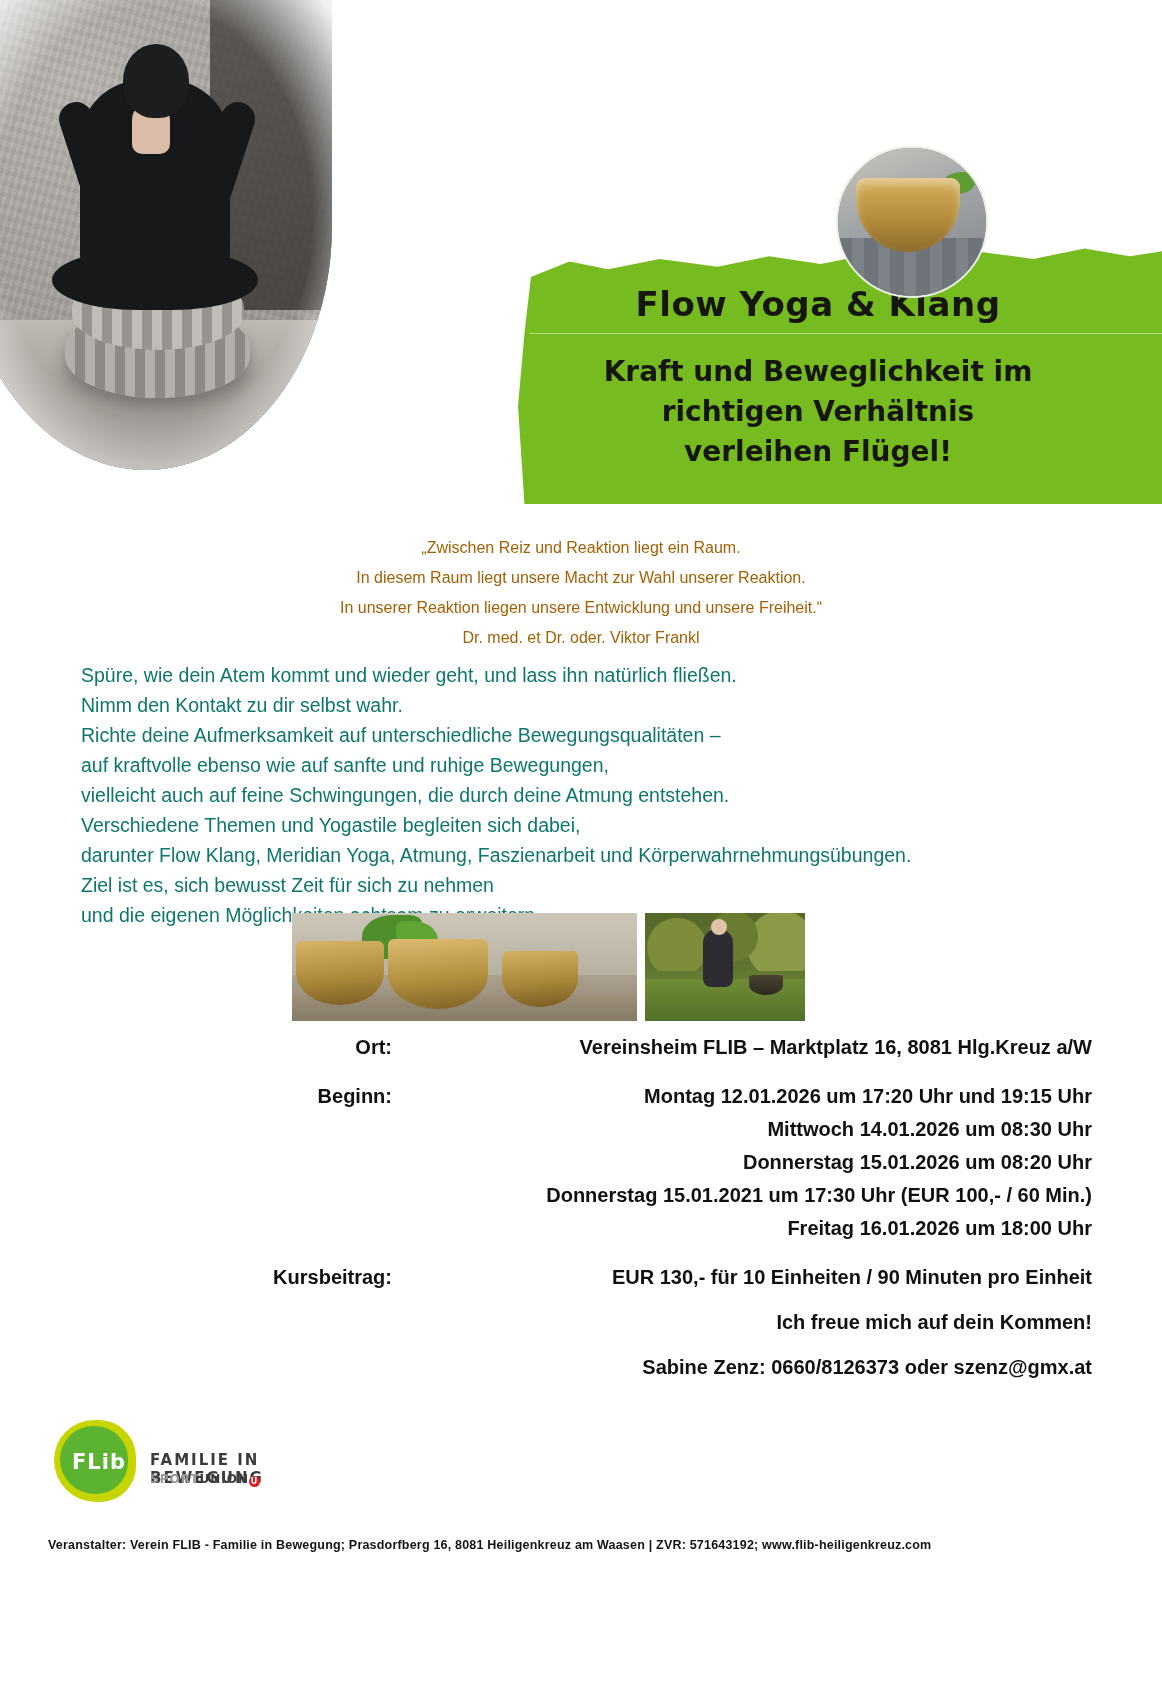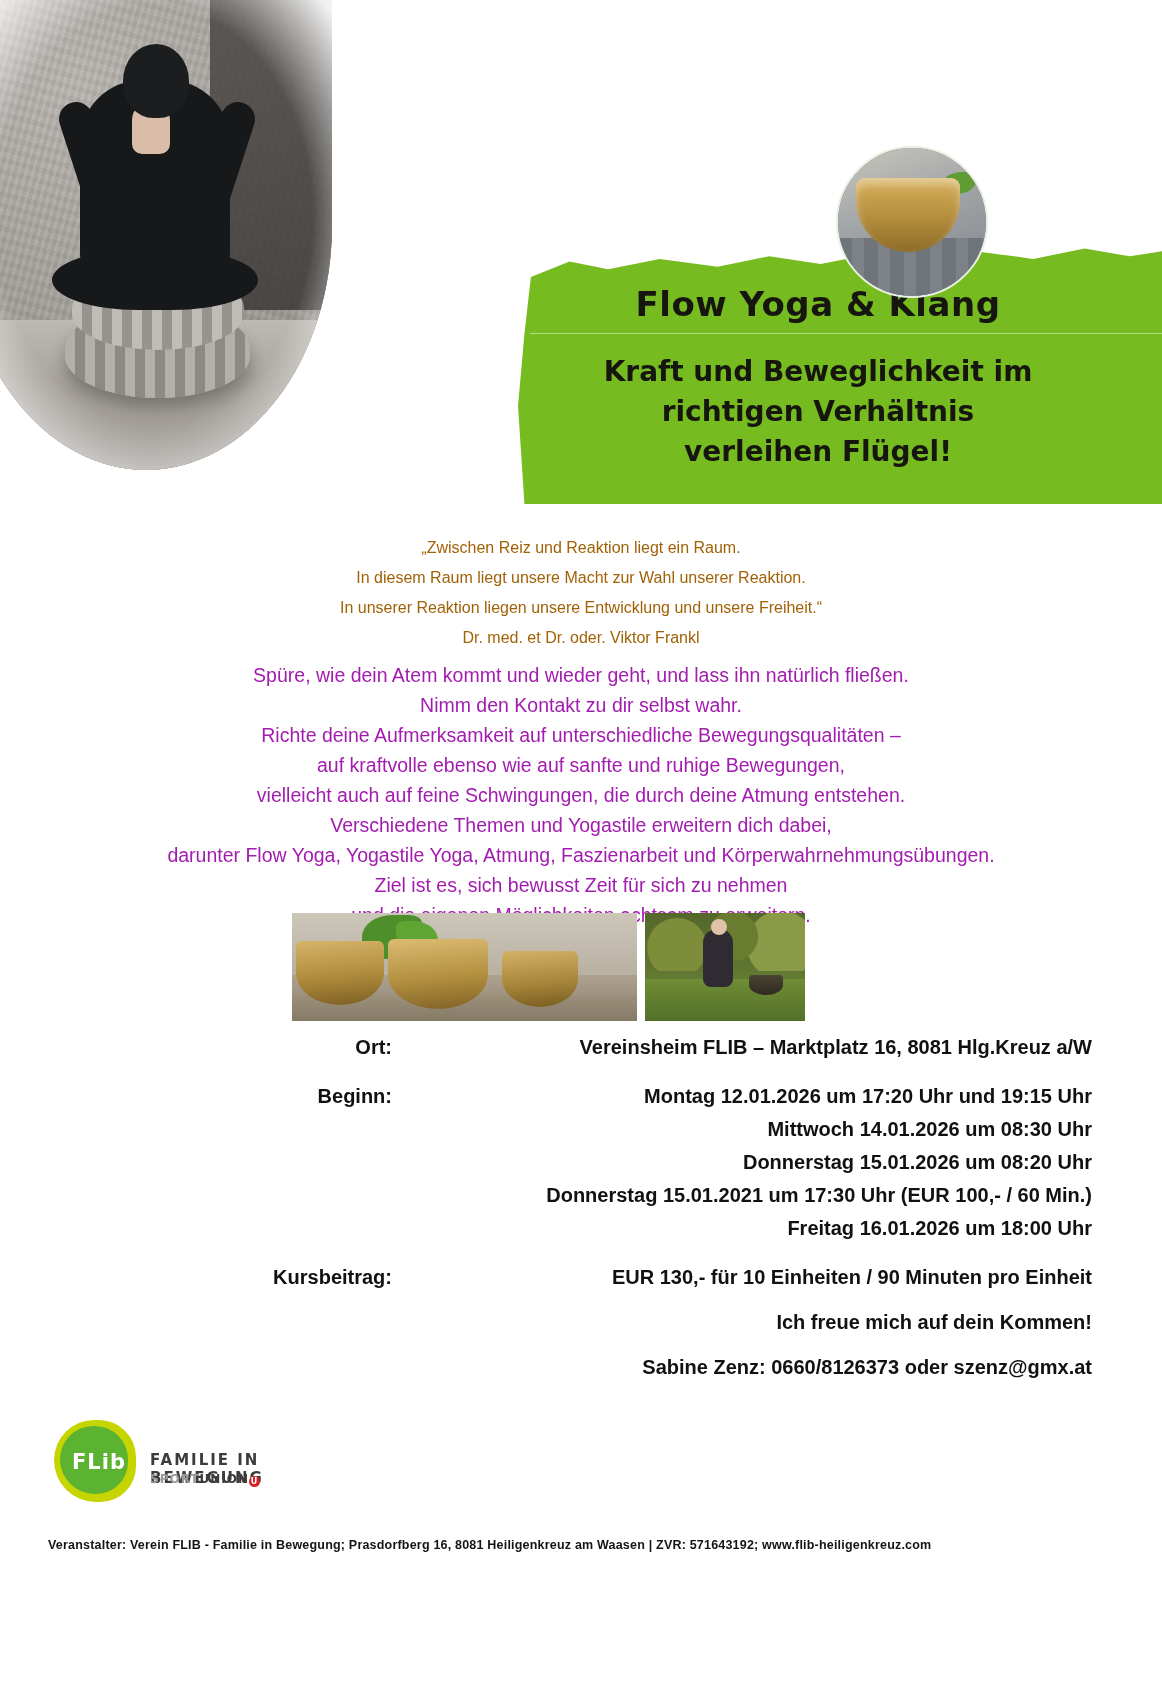--- a/index.html
+++ b/index.html
@@ -184,24 +184,24 @@
     position: absolute;
     left: 81px; top: 533px; width: 1000px;
     text-align: center;
     font-size: 16px;
     line-height: 30px;
     color: #a16207;
   }
   .body-text {
     position: absolute;
     left: 81px; top: 660px; width: 1000px;
-    text-align: center;
+    text-align: left;
     font-size: 19.5px;
     line-height: 30px;
-    color: #a21caf;
+    color: #0f766e;
   }
 
   
   .photo-row {
     position: absolute;
     left: 292px; top: 913px;
     display: flex;
     gap: 8px;
   }
   .photo-bowls {
@@ -357,22 +357,22 @@
     <div>In unserer Reaktion liegen unsere Entwicklung und unsere Freiheit.“</div>
     <div>Dr. med. et Dr. oder. Viktor Frankl</div>
   </div>
 
   <div class="body-text">
     <div>Spüre, wie dein Atem kommt und wieder geht, und lass ihn natürlich fließen.</div>
     <div>Nimm den Kontakt zu dir selbst wahr.</div>
     <div>Richte deine Aufmerksamkeit auf unterschiedliche Bewegungsqualitäten –</div>
     <div>auf kraftvolle ebenso wie auf sanfte und ruhige Bewegungen,</div>
     <div>vielleicht auch auf feine Schwingungen, die durch deine Atmung entstehen.</div>
-    <div>Verschiedene Themen und Yogastile erweitern dich dabei,</div>
-    <div>darunter Flow Yoga, Yogastile Yoga, Atmung, Faszienarbeit und Körperwahrnehmungsübungen.</div>
+    <div>Verschiedene Themen und Yogastile begleiten sich dabei,</div>
+    <div>darunter Flow Klang, Meridian Yoga, Atmung, Faszienarbeit und Körperwahrnehmungsübungen.</div>
     <div>Ziel ist es, sich bewusst Zeit für sich zu nehmen</div>
     <div>und die eigenen Möglichkeiten achtsam zu erweitern.</div>
   </div>
 
   <div class="photo-row">
     <div class="photo-bowls">
       <div class="wallbg"></div>
       <div class="plant"></div>
       <div class="plant2"></div>
       <div class="ground"></div>

